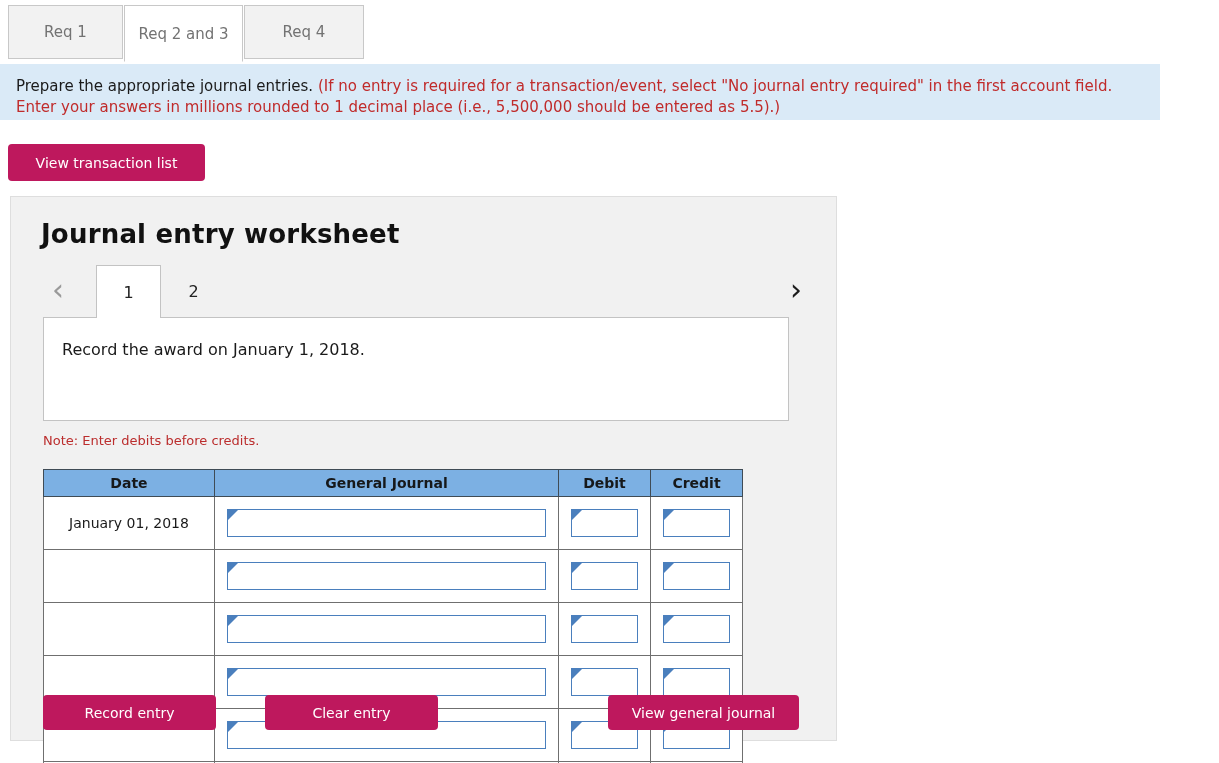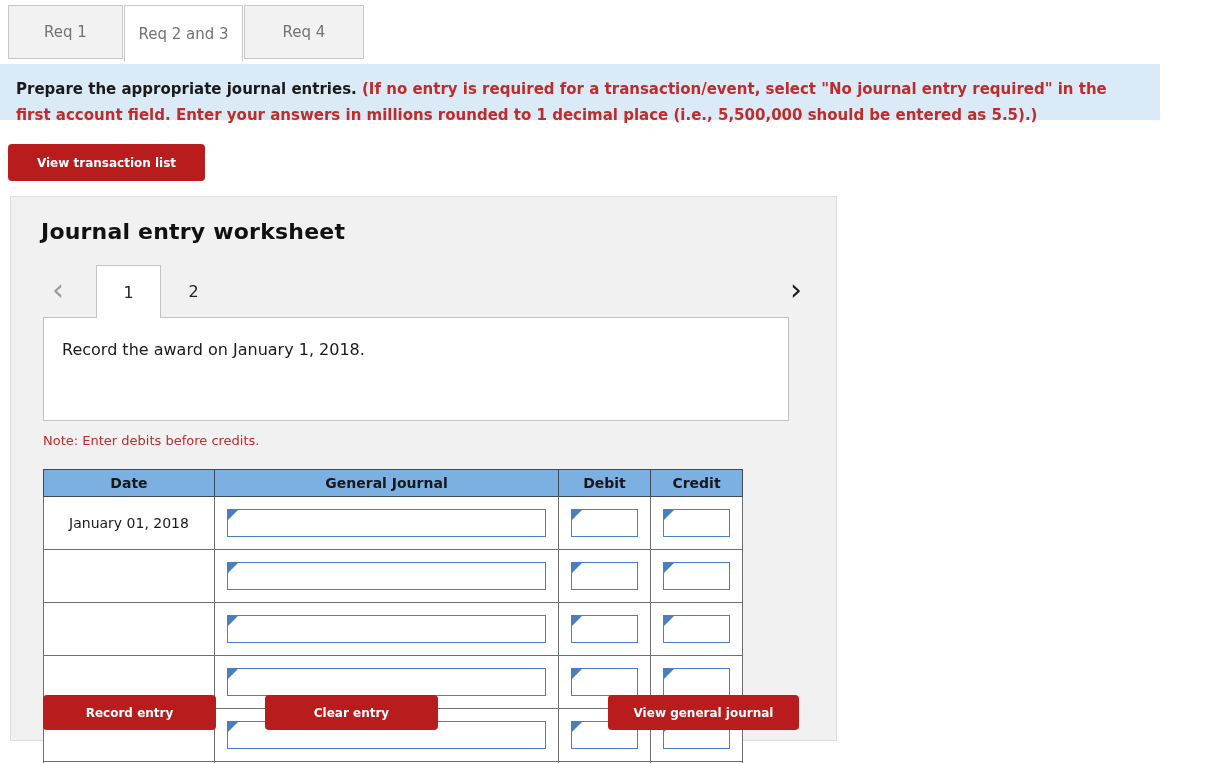--- a/index.html
+++ b/index.html
@@ -49,35 +49,34 @@
   .banner {
     position: absolute;
     left: 0px;
     top: 64px;
     width: 1160px;
     height: 56px;
     background: #daeaf7;
     box-sizing: border-box;
     padding: 12px 16px 0 16px;
     font-size: 15px;
-    line-height: 26px;
+    line-height: 21px;
     color: #1a1a1a;
-    font-weight: bold;
   }
   .banner .red { color: #c02b2b; }
 
   
   .btn {
-    background: #b91c1c;
+    background: #be185d;
     color: #ffffff;
     border: none;
     border-radius: 4px;
     font-family: "DejaVu Sans", sans-serif;
-    font-weight: bold;
-    font-size: 12px;
+    font-weight: normal;
+    font-size: 14px;
     cursor: pointer;
     display: flex;
     align-items: center;
     justify-content: center;
     box-sizing: border-box;
   }
   #view-transaction-list {
     position: absolute;
     left: 8px;
     top: 144px;
@@ -93,21 +92,21 @@
     width: 827px;
     height: 545px;
     background: #f1f1f1;
     border: 1px solid #dedede;
     box-sizing: border-box;
   }
   .panel-title {
     position: absolute;
     left: 30px;
     top: 22px;
-    font-size: 22px;
+    font-size: 26px;
     font-weight: bold;
     color: #111111;
     letter-spacing: 0.2px;
   }
 
   
   .pager { position: absolute; left: 0; top: 68px; width: 827px; height: 52px; }
   .chev {
     position: absolute;
     top: 8px;

